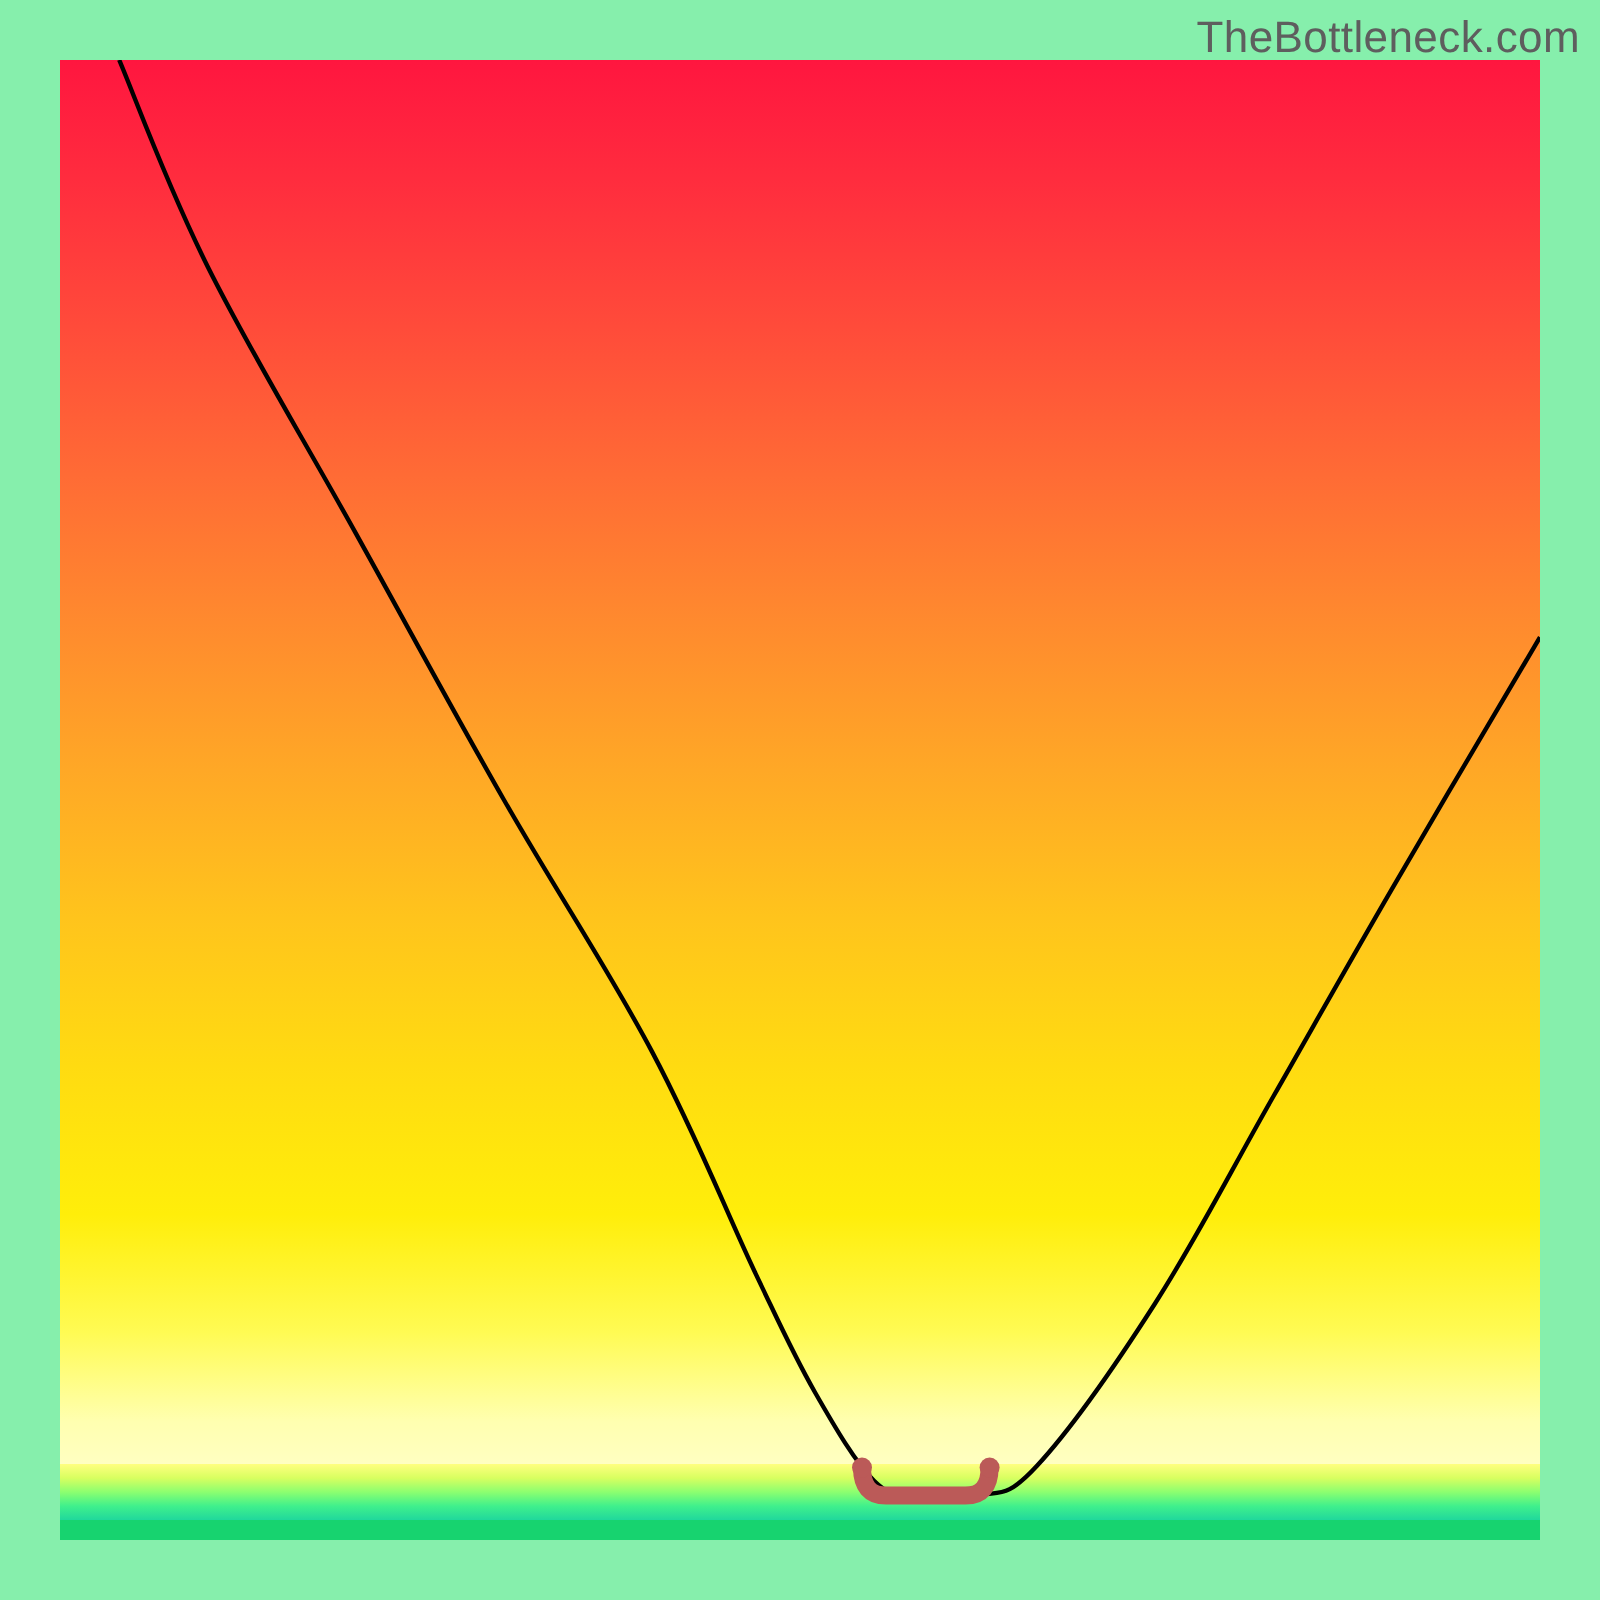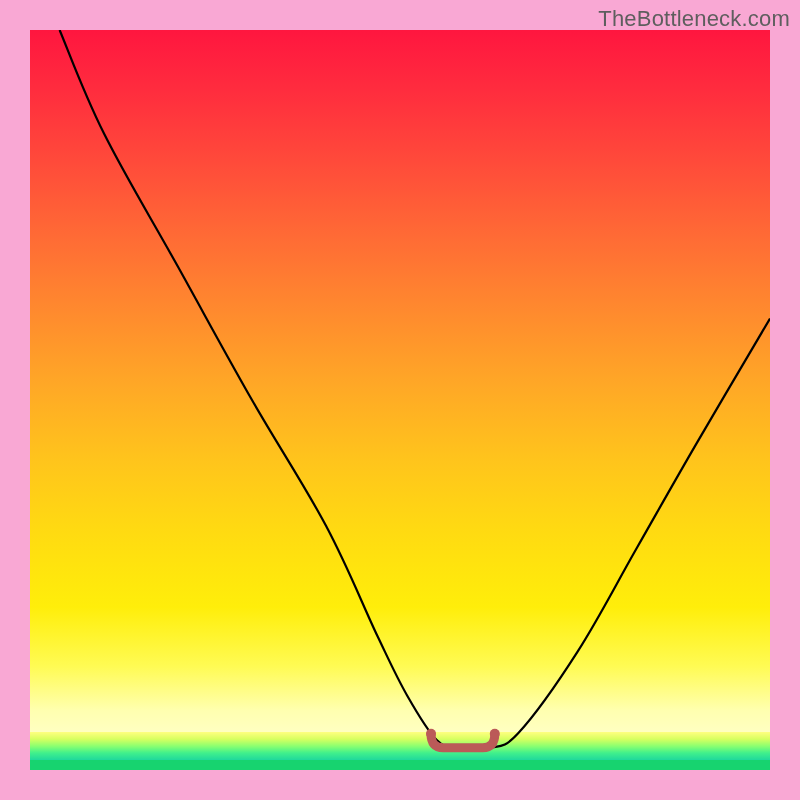--- a/index.html
+++ b/index.html
@@ -8,21 +8,21 @@
     width: 800px;
     height: 800px;
     background: #000;
     overflow: hidden;
     font-family: Arial, Helvetica, sans-serif;
   }
   .frame {
     position: absolute;
     left: 0; top: 0;
     width: 800px; height: 800px;
-    background: #f9a8d4;
+    background: #86efac;
   }
   .watermark {
     position: absolute;
     top: 6px;
     right: 10px;
     color: #5e5e5e;
     font-size: 22px;
     letter-spacing: 0.2px;
     z-index: 10;
     user-select: none;

